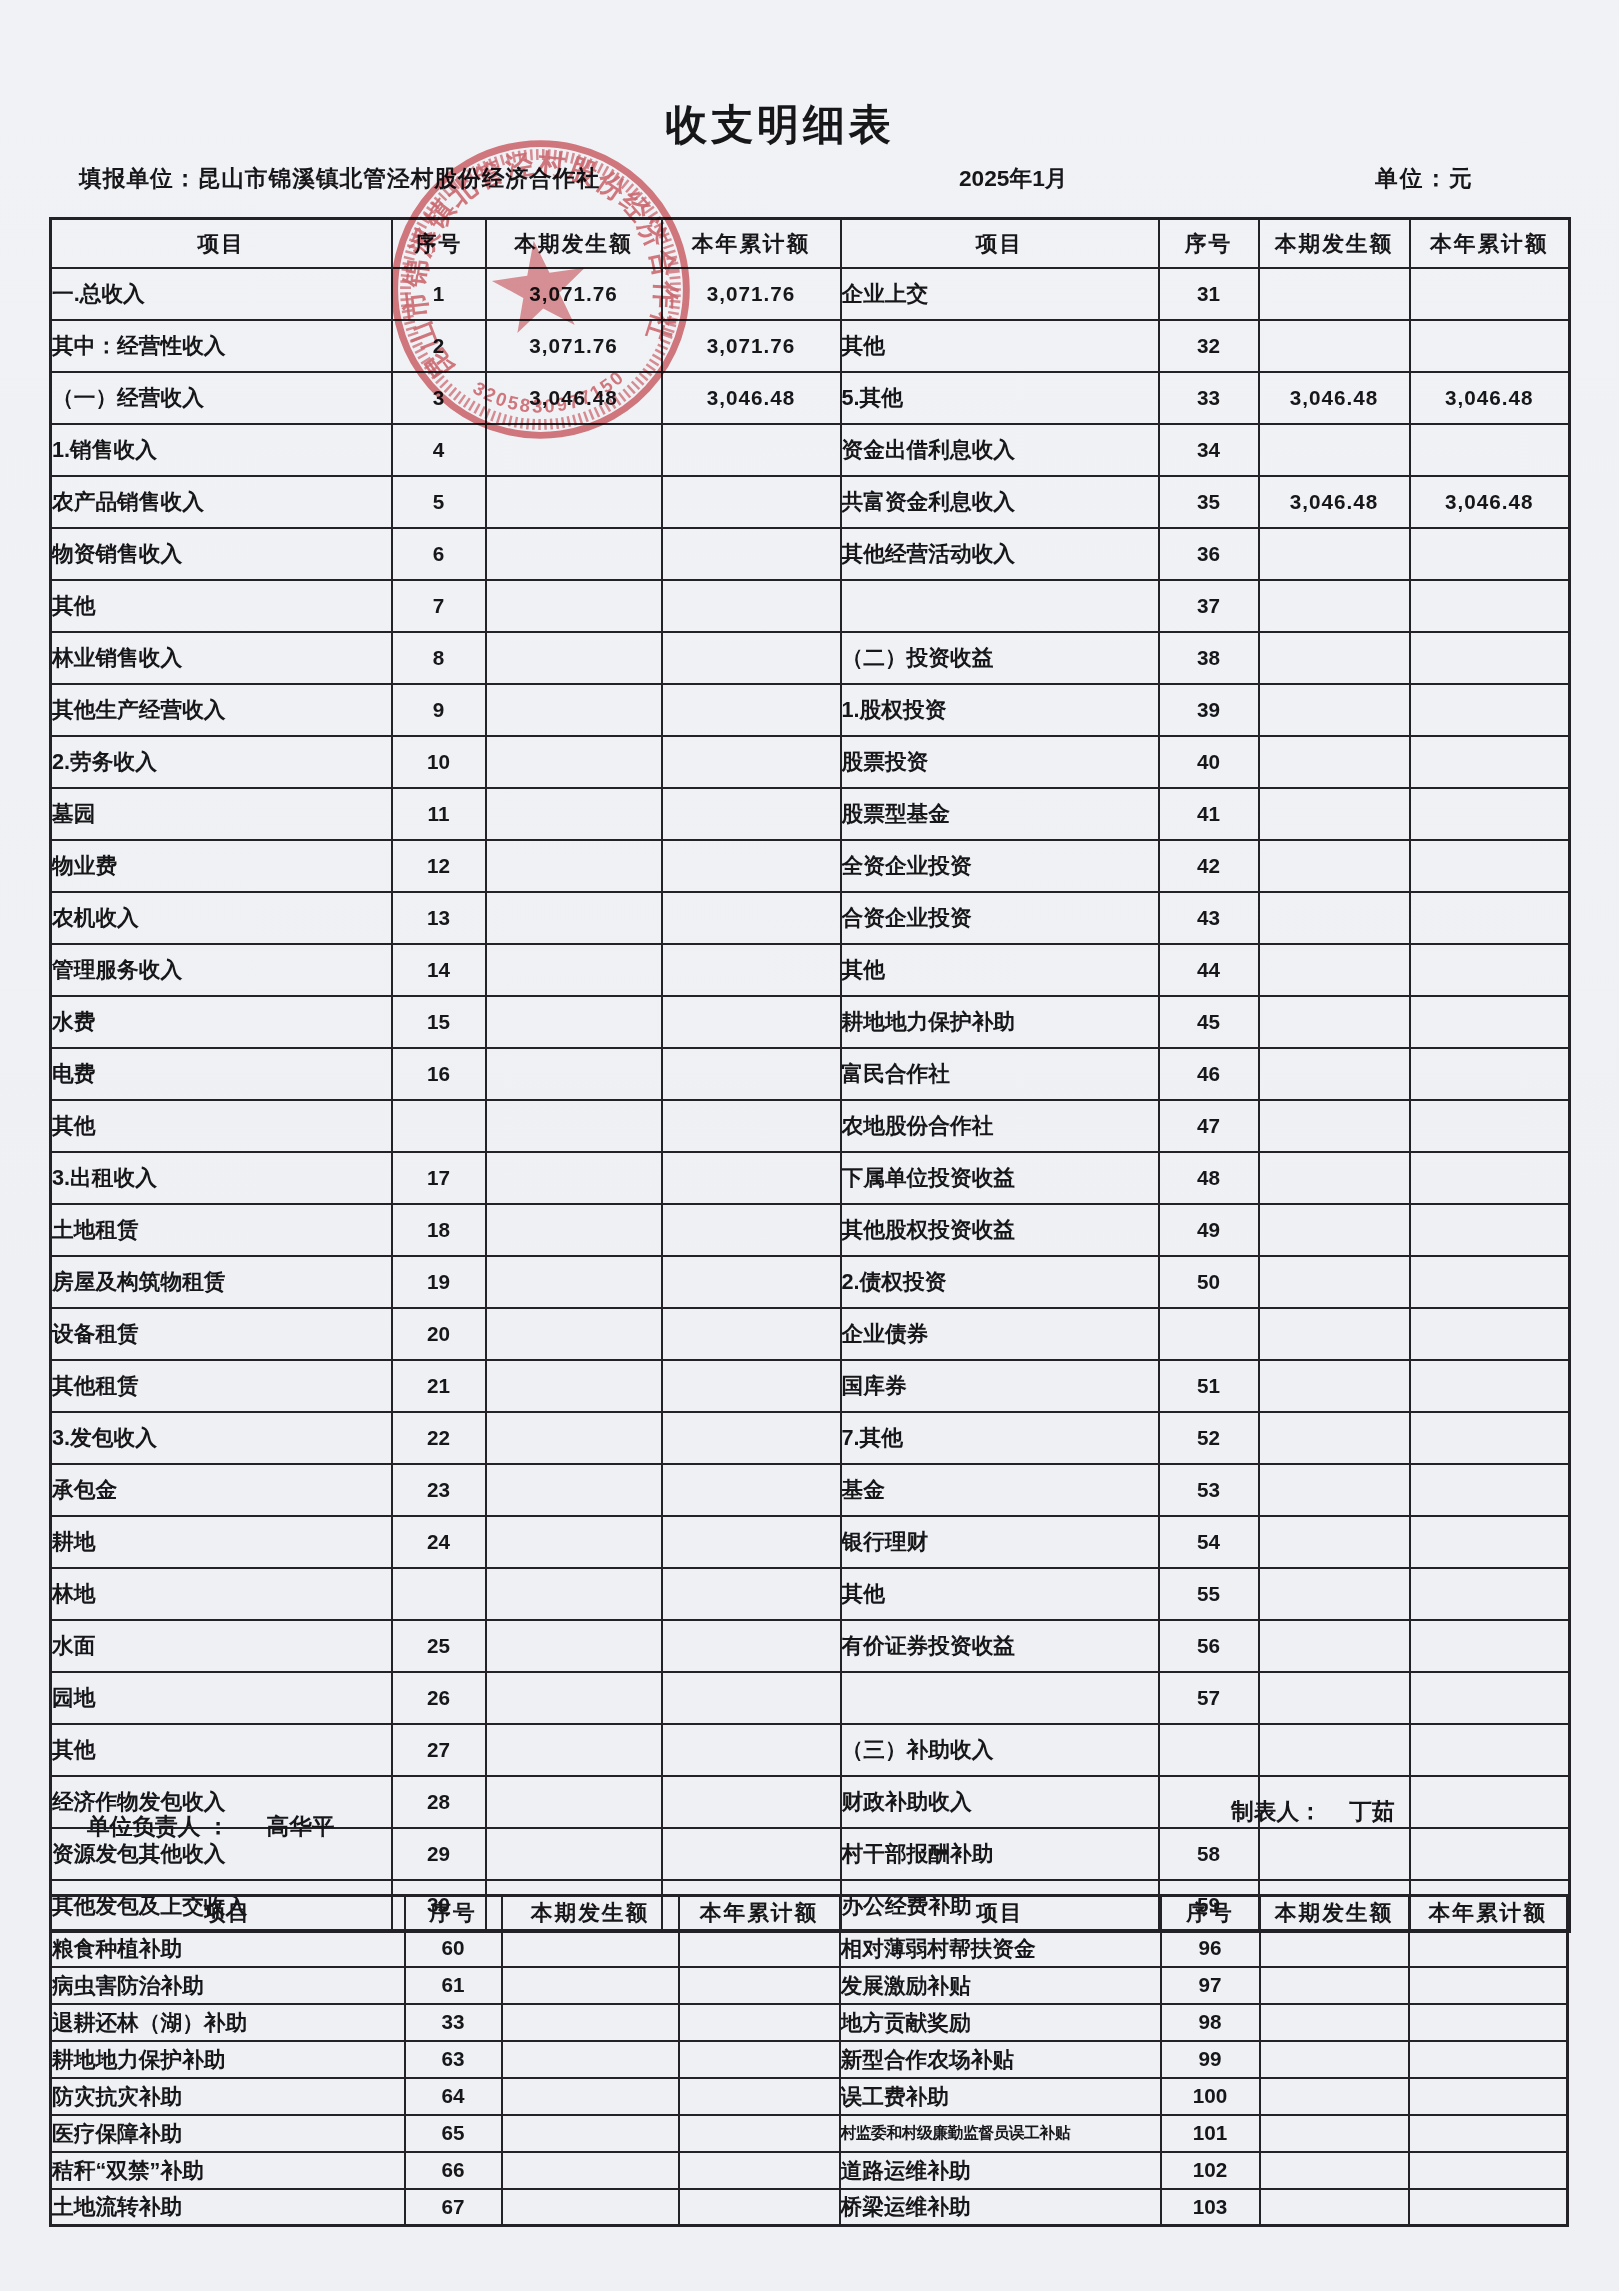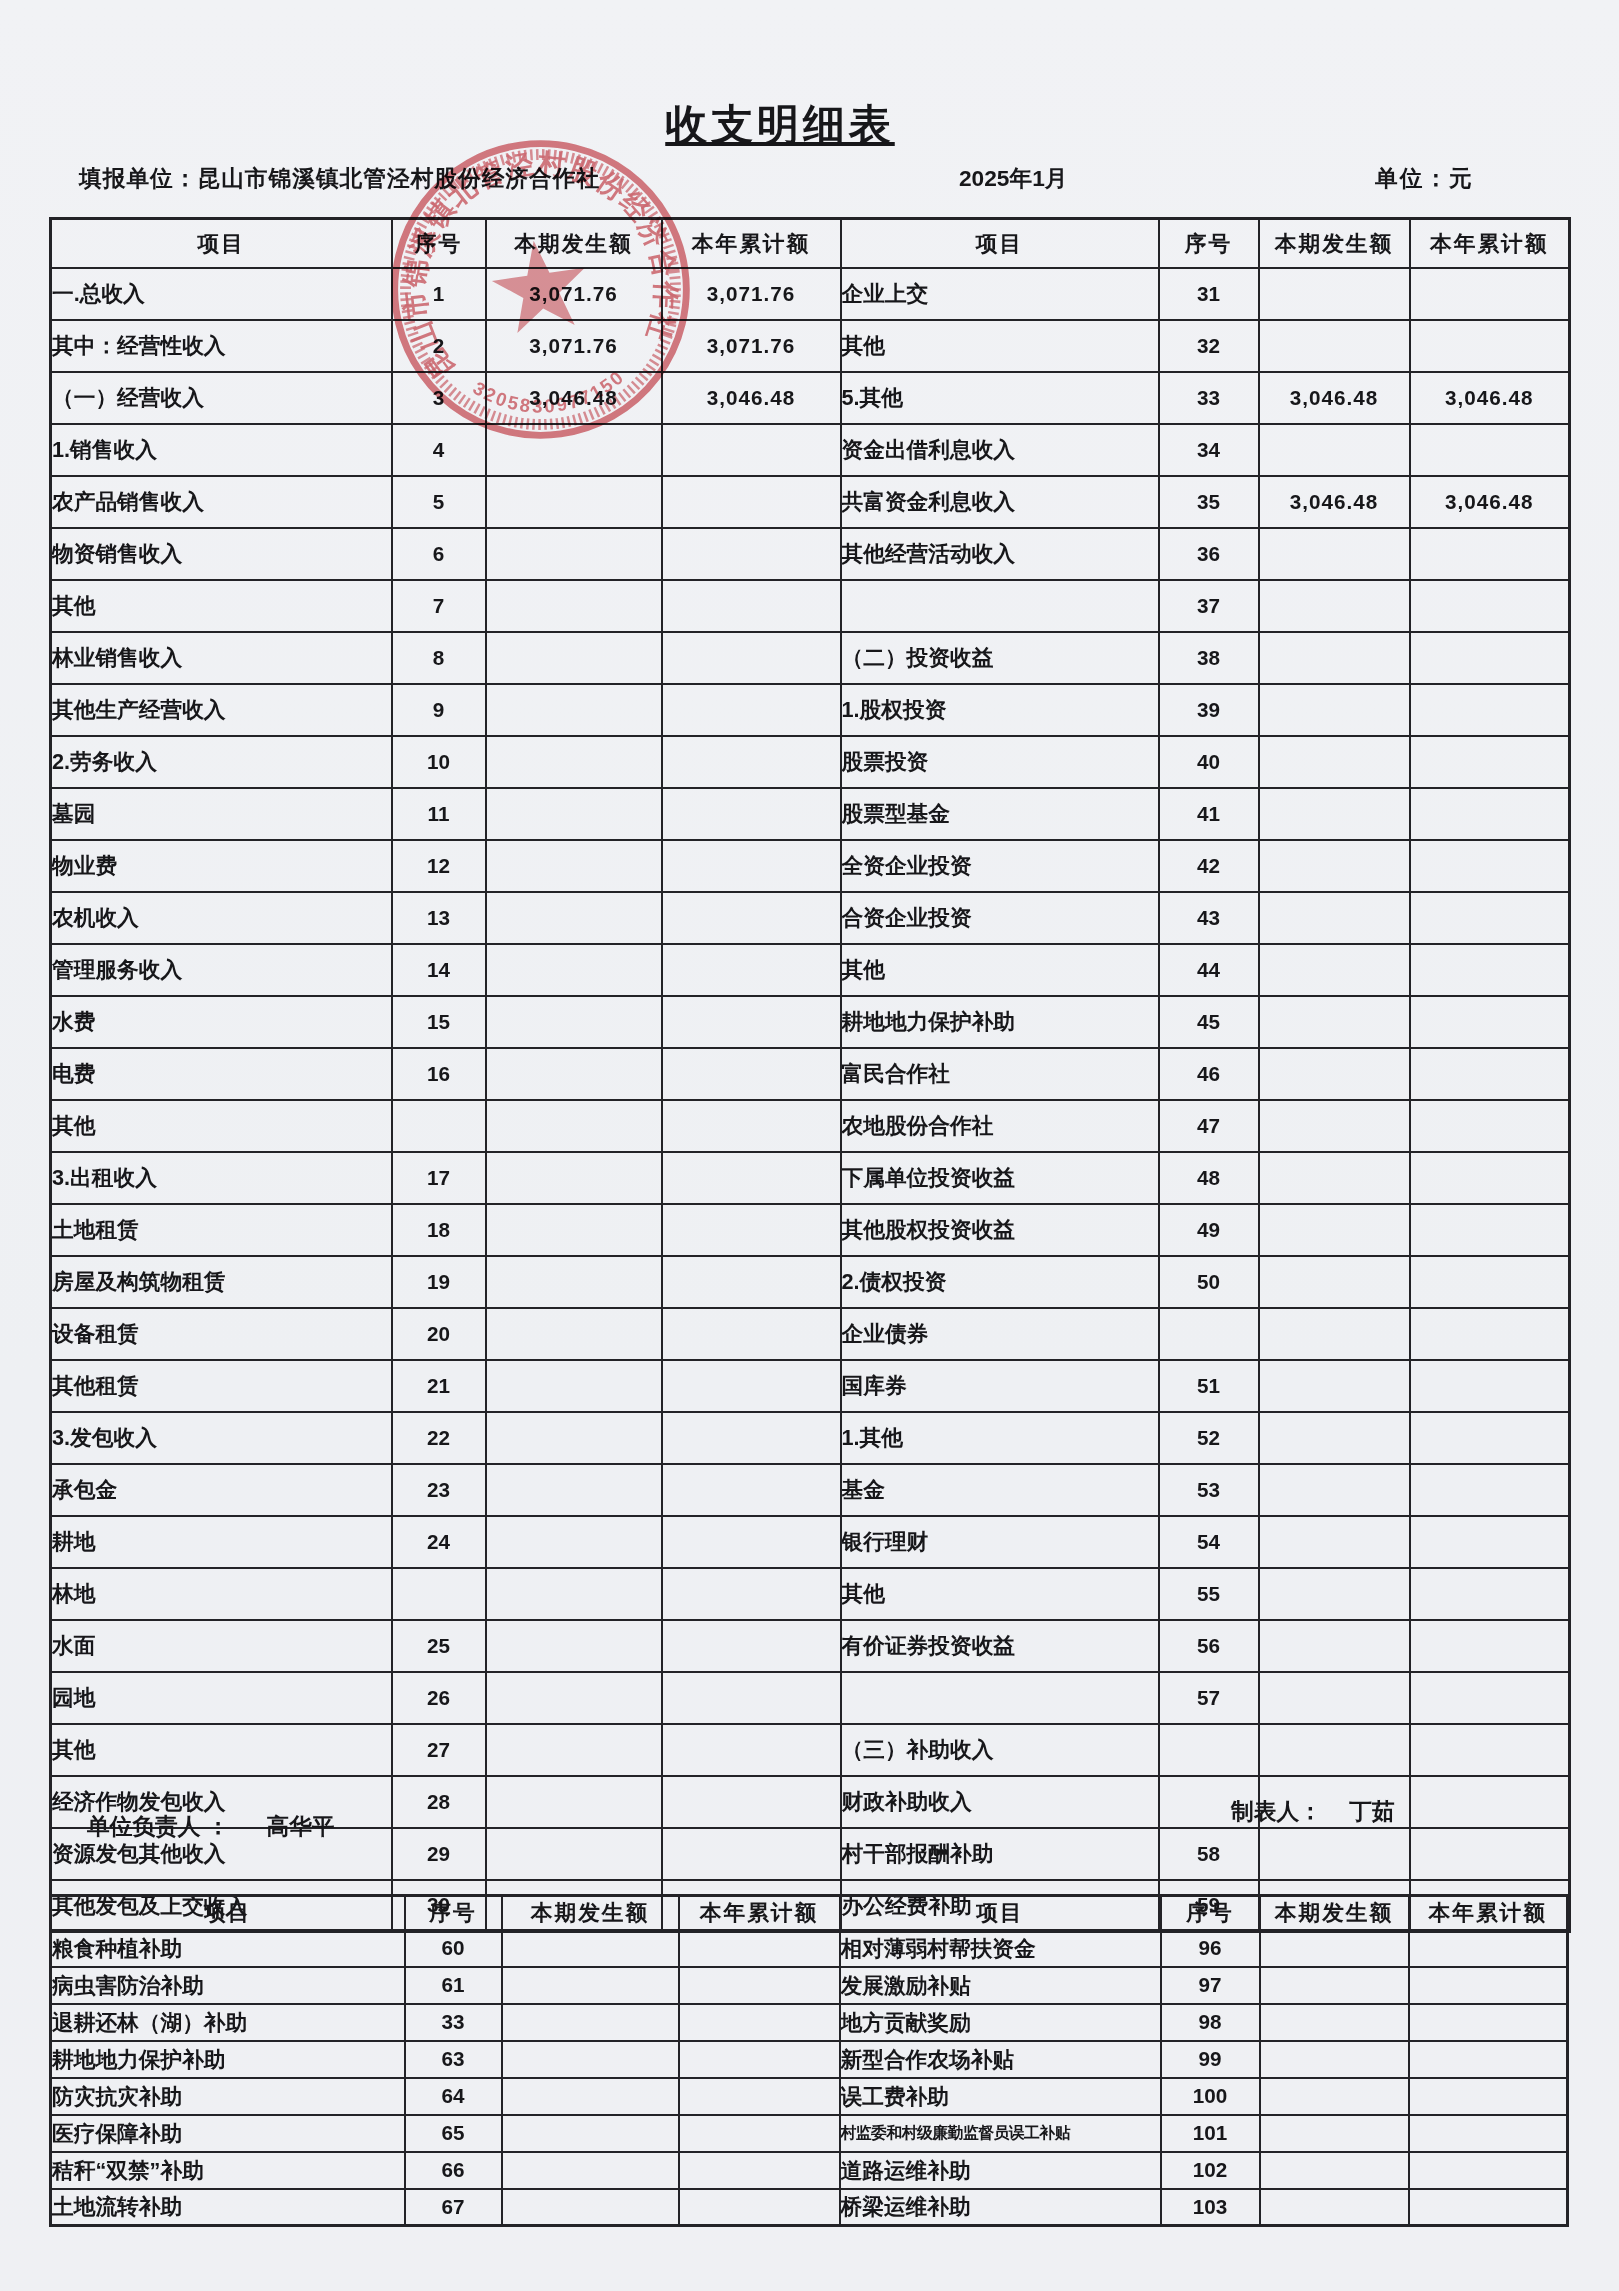--- a/index.html
+++ b/index.html
@@ -6,21 +6,21 @@
   .page{
     position:relative;
     width:1619px;height:2291px;
     background:linear-gradient(180deg,#f1f2f5 0%,#eef0f3 60%,#eff0f3 100%);
     font-family:"Liberation Sans","DejaVu Sans",sans-serif;
     color:#17171a;
     overflow:hidden;
   }
   .title{
     position:absolute;top:97px;left:0;width:1560px;
-    text-align:center;font-size:42px;font-weight:700;letter-spacing:3.9px;text-decoration:underline;
+    text-align:center;font-size:42px;font-weight:700;letter-spacing:3.9px;
   }
   .meta-unit{position:absolute;top:163px;left:79px;font-size:22.7px;font-weight:600;letter-spacing:1px;}
   .meta-period{position:absolute;top:163px;left:931px;font-size:22.7px;font-weight:600;margin-left:28px;}
   .meta-currency{position:absolute;top:163px;left:1375px;font-size:22.7px;font-weight:600;letter-spacing:2px;}
 
   table.sheet{
     position:absolute;left:49px;
     border-collapse:collapse;table-layout:fixed;
     border:3px solid #232327;
     background:transparent;
@@ -312,21 +312,21 @@
           <td class="c-item ind2">国库券</td>
           <td class="c-seq">51</td>
           <td class="c-amt"></td>
           <td class="c-amt"></td>
         </tr>
         <tr>
           <td class="c-item ind1">3.发包收入</td>
           <td class="c-seq">22</td>
           <td class="c-amt"></td>
           <td class="c-amt"></td>
-          <td class="c-item ind1">1.其他</td>
+          <td class="c-item ind1">7.其他</td>
           <td class="c-seq">52</td>
           <td class="c-amt"></td>
           <td class="c-amt"></td>
         </tr>
         <tr>
           <td class="c-item ind2">承包金</td>
           <td class="c-seq">23</td>
           <td class="c-amt"></td>
           <td class="c-amt"></td>
           <td class="c-item ind2">基金</td>

